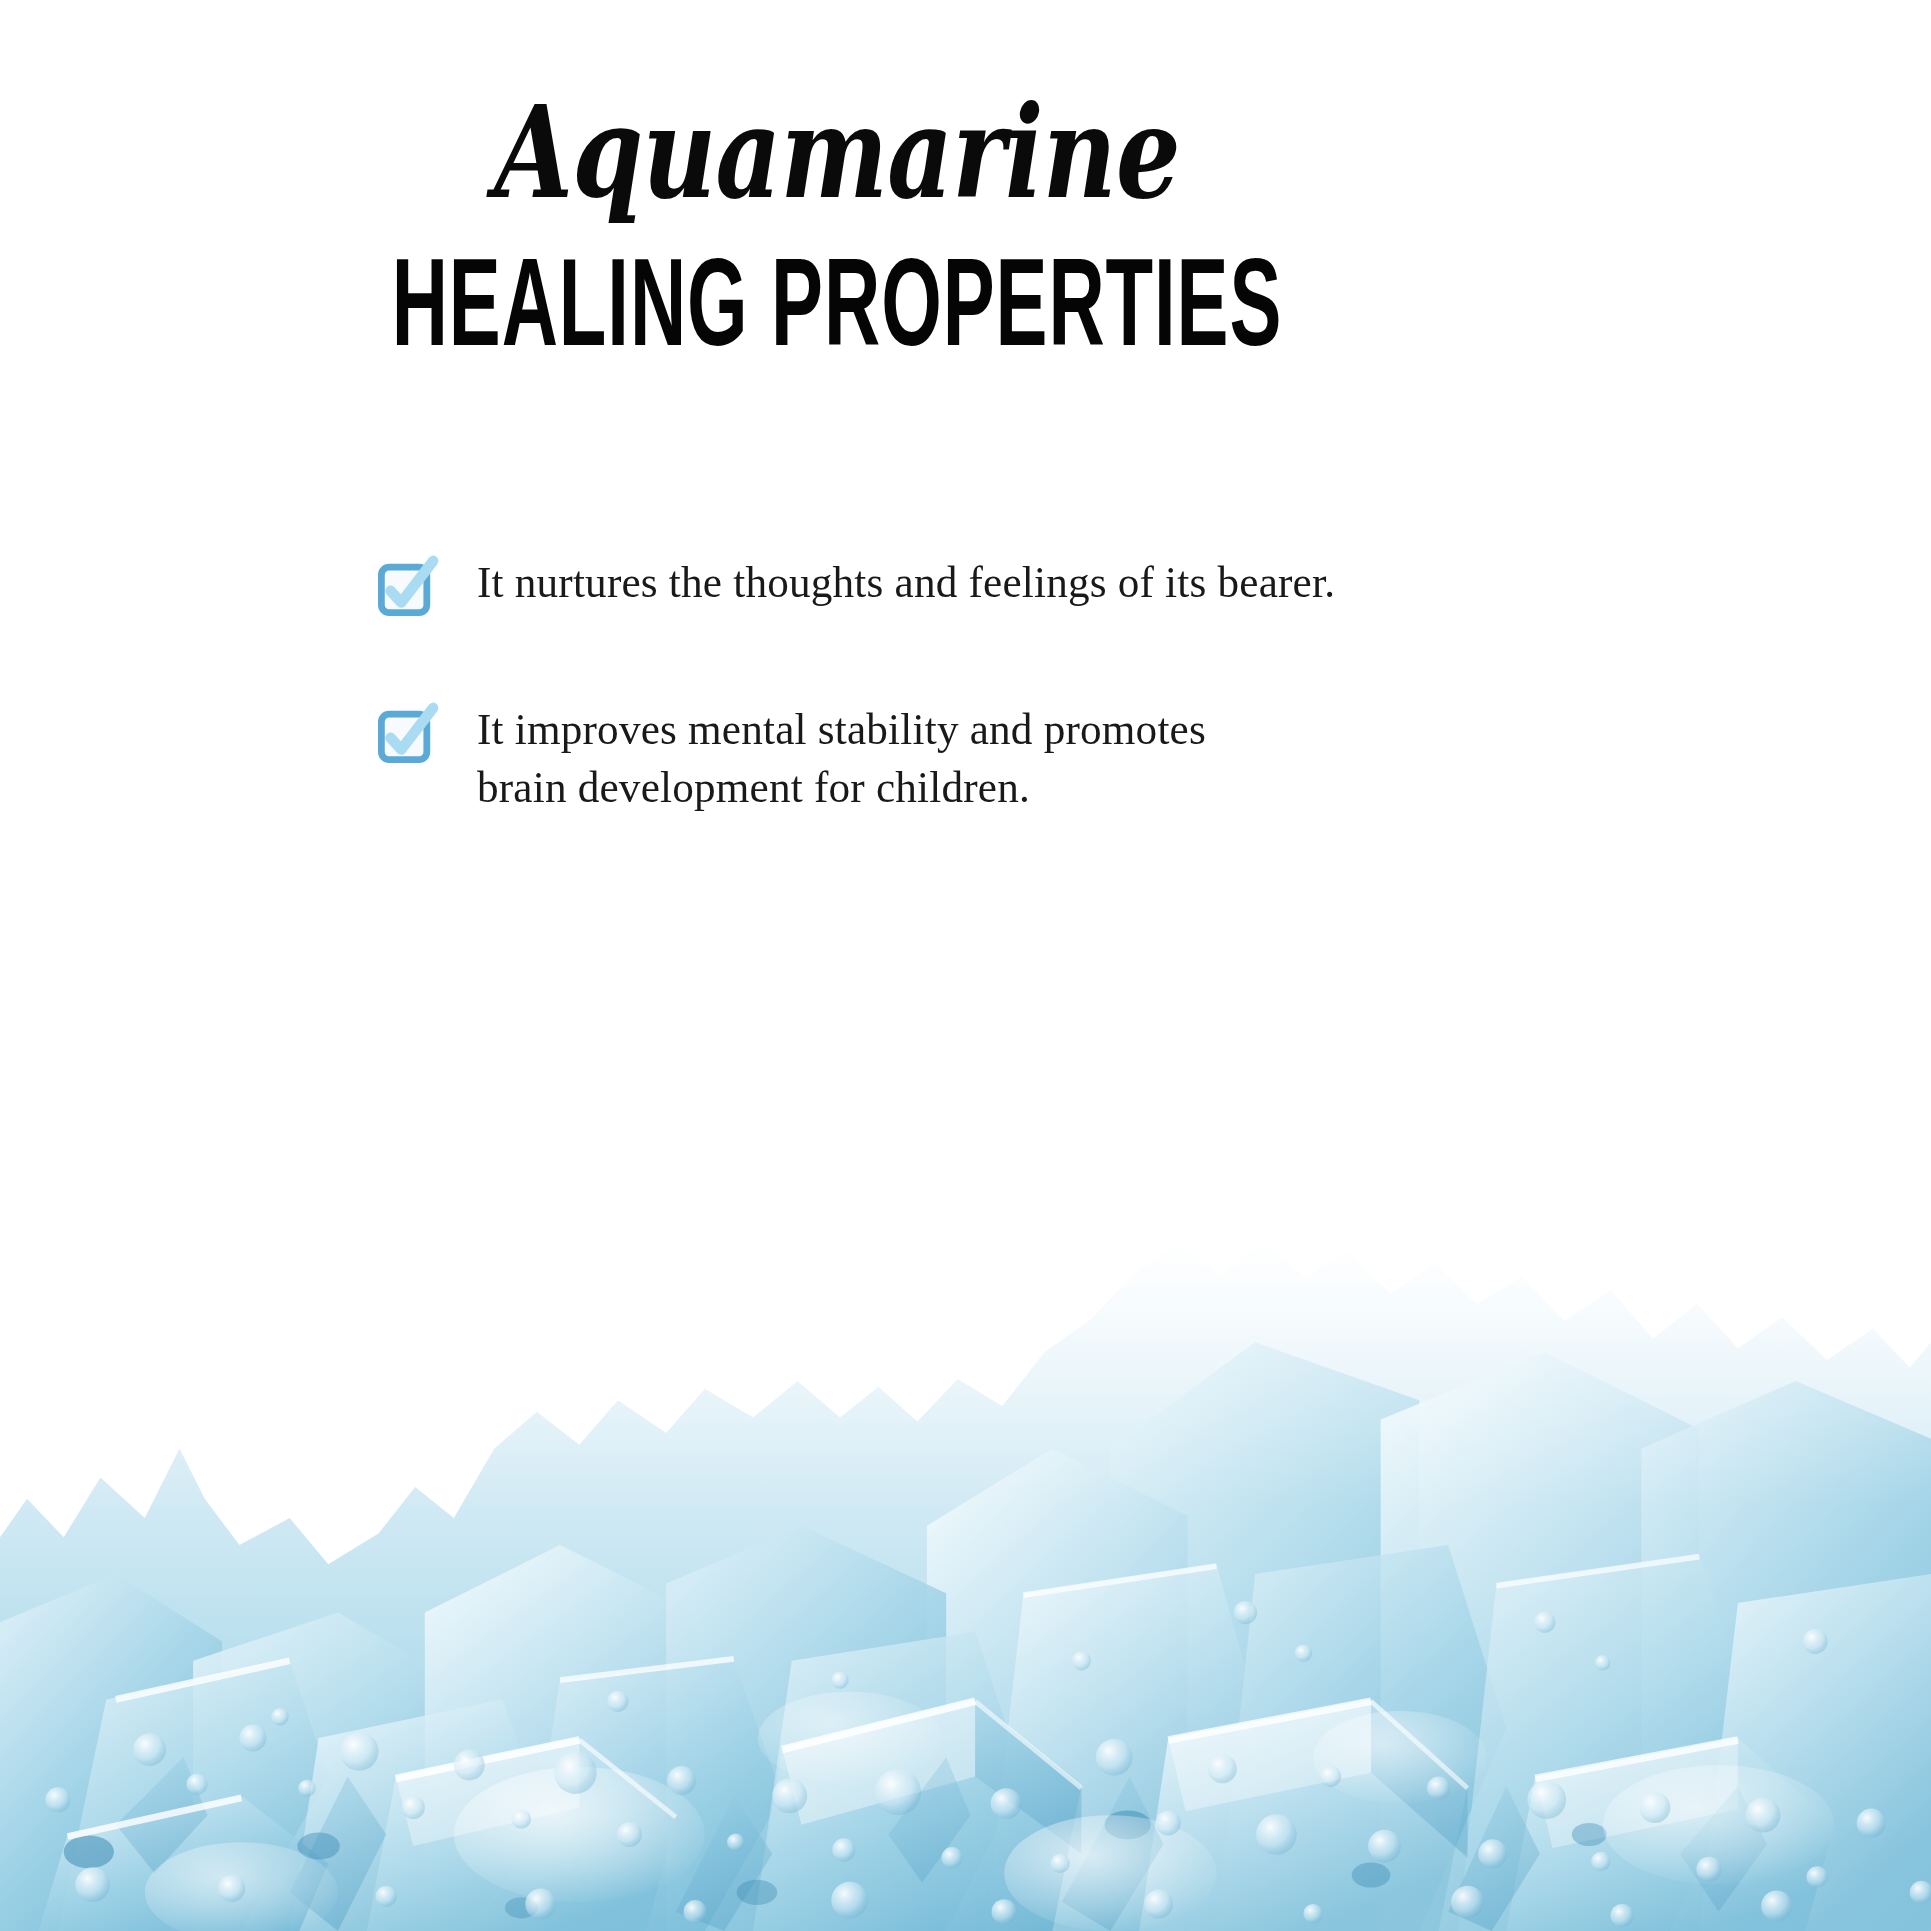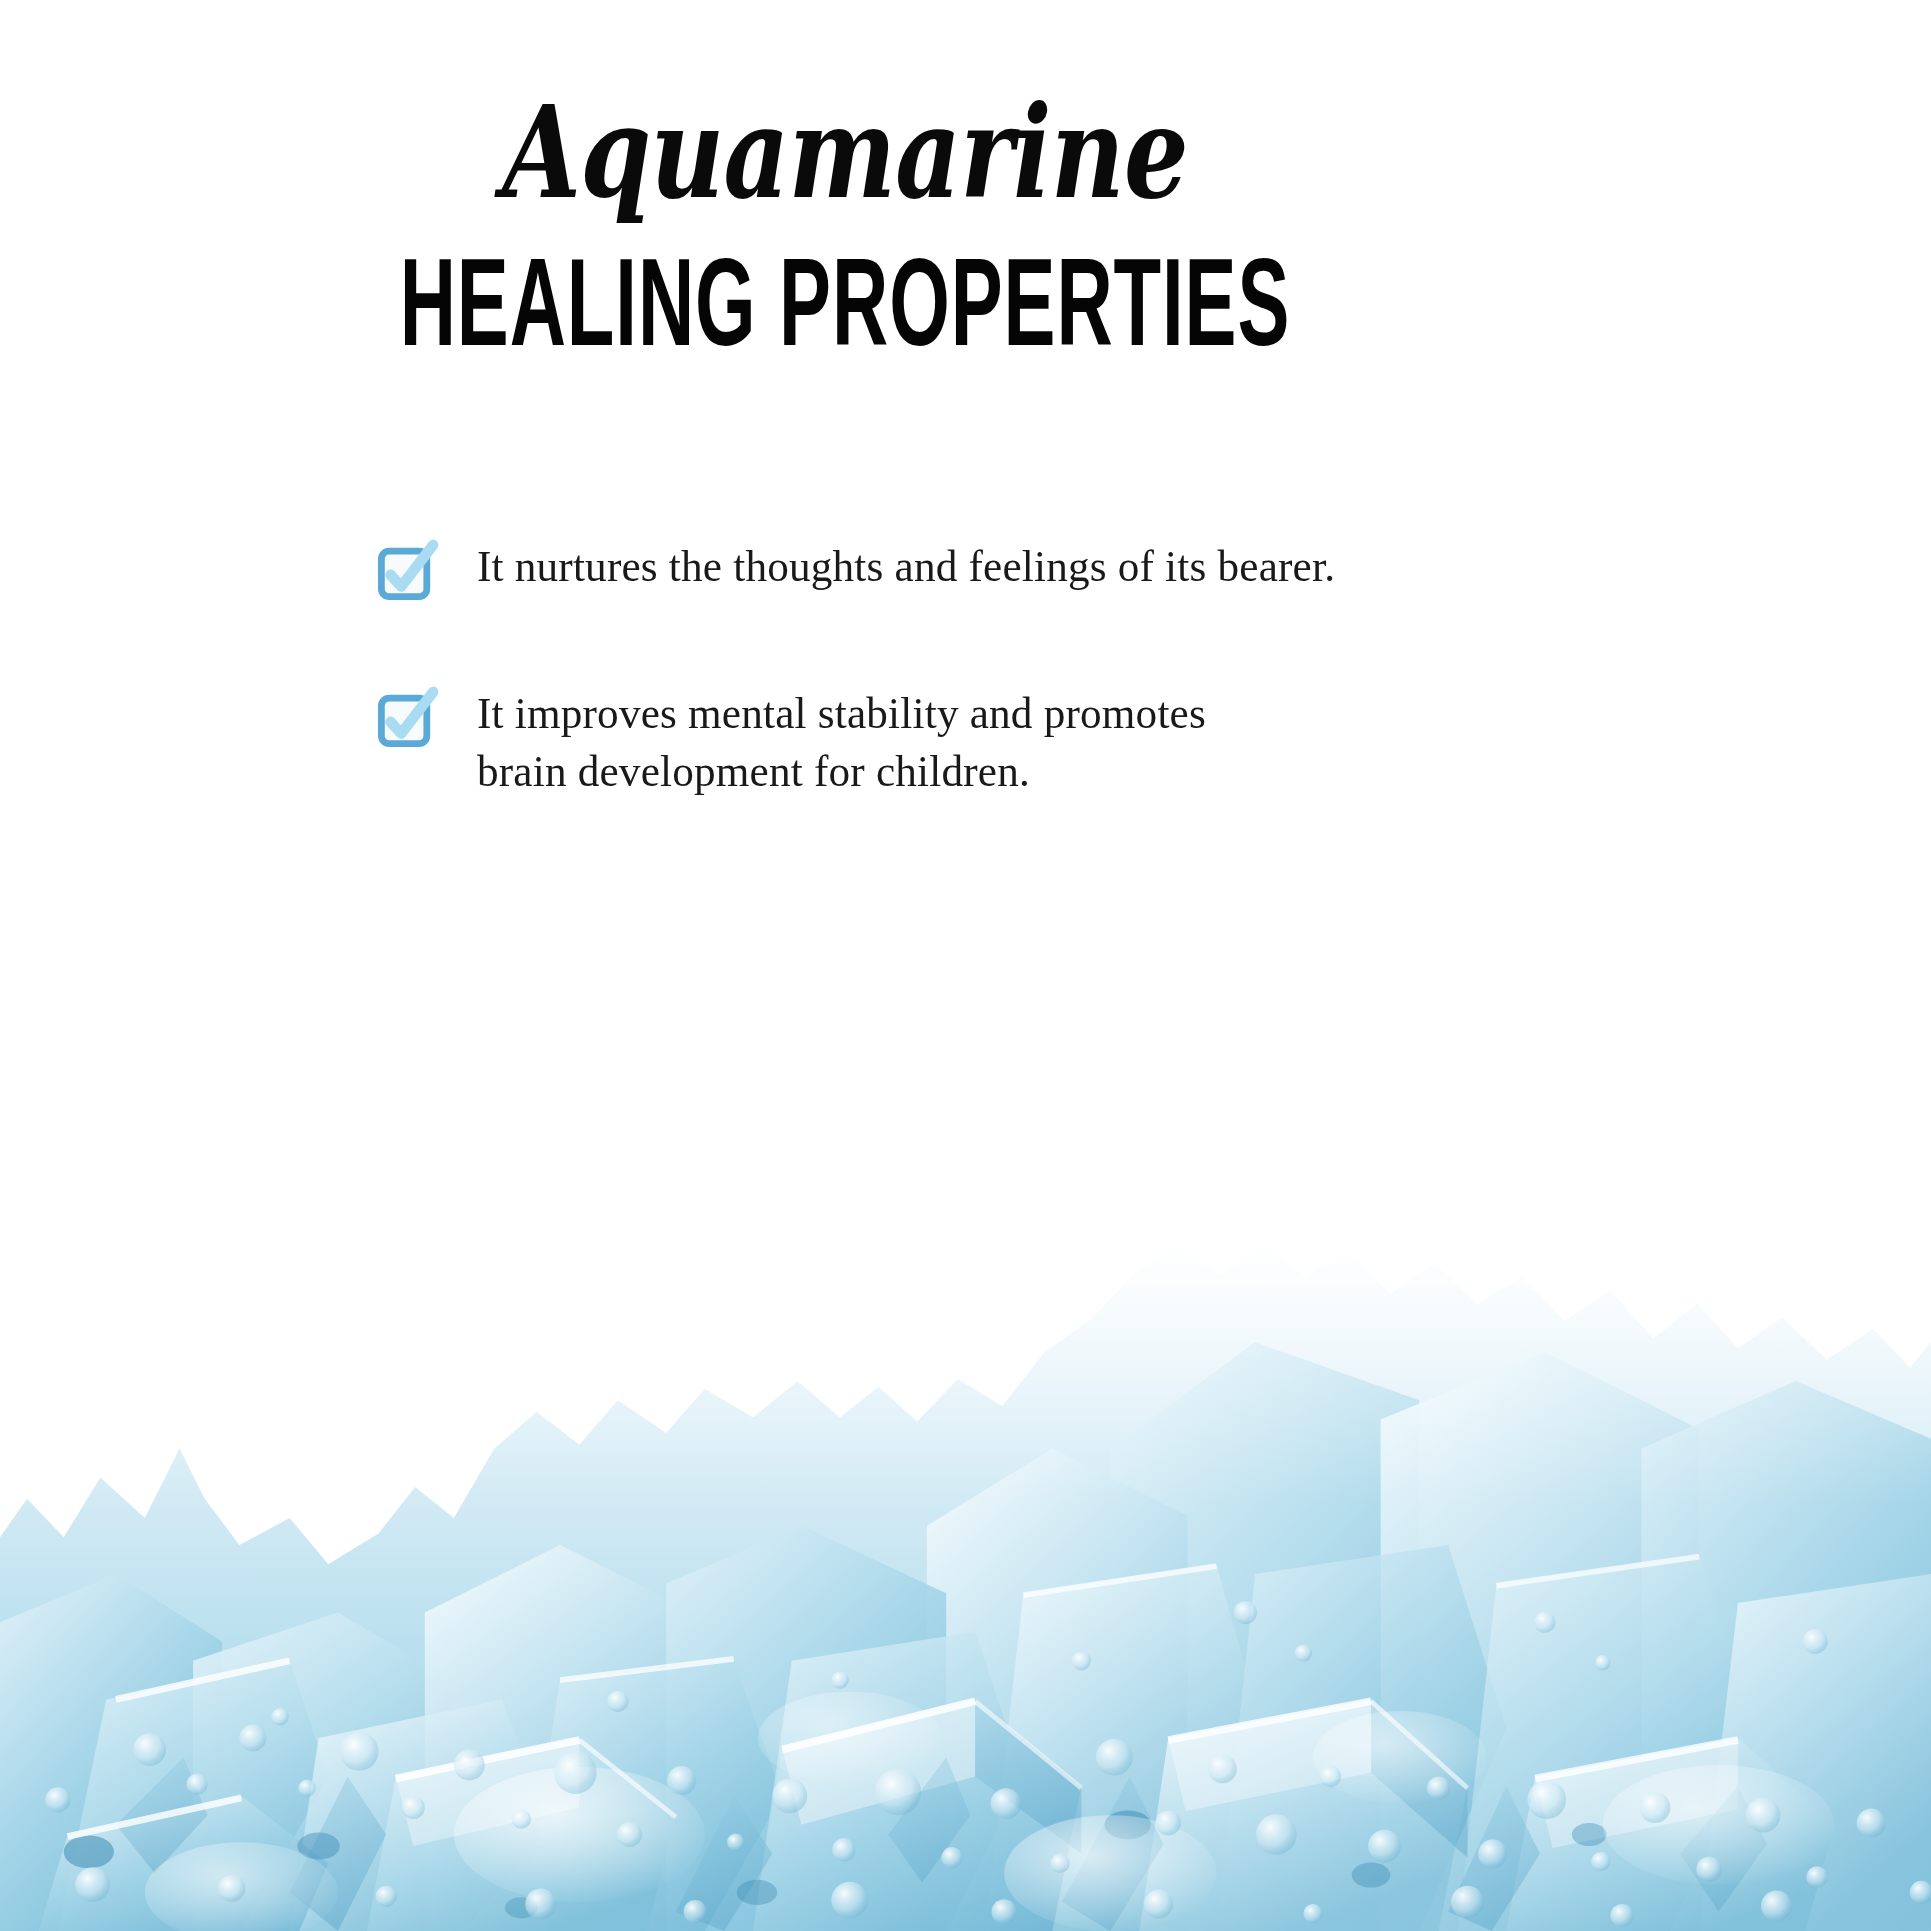--- a/index.html
+++ b/index.html
@@ -13,21 +13,21 @@
     height: 1931px;
     background: #ffffff;
     overflow: hidden;
     font-family: "Liberation Serif", "DejaVu Serif", serif;
   }
 
   
   .header {
     position: absolute;
     top: 0;
-    left: 16px;
+    left: 8px;
     width: 1658px;
     text-align: center;
     padding-top: 89px;
   }
   .title-script {
     font-family: "DejaVu Serif", "Liberation Serif", serif;
     font-style: italic;
     font-weight: 700;
     font-size: 127px;
     line-height: 1.0;
@@ -49,21 +49,21 @@
     transform-origin: center center;
     white-space: nowrap;
     margin: 0;
     margin-top: 27px;
   }
 
   
   .checklist {
     position: absolute;
     left: 378px;
-    top: 537px;
+    top: 553px;
     width: 1429px;
   }
   .check-row {
     display: flex;
     align-items: flex-start;
     margin-bottom: 0;
   }
   .check-icon {
     position: relative;
     flex: 0 0 auto;

